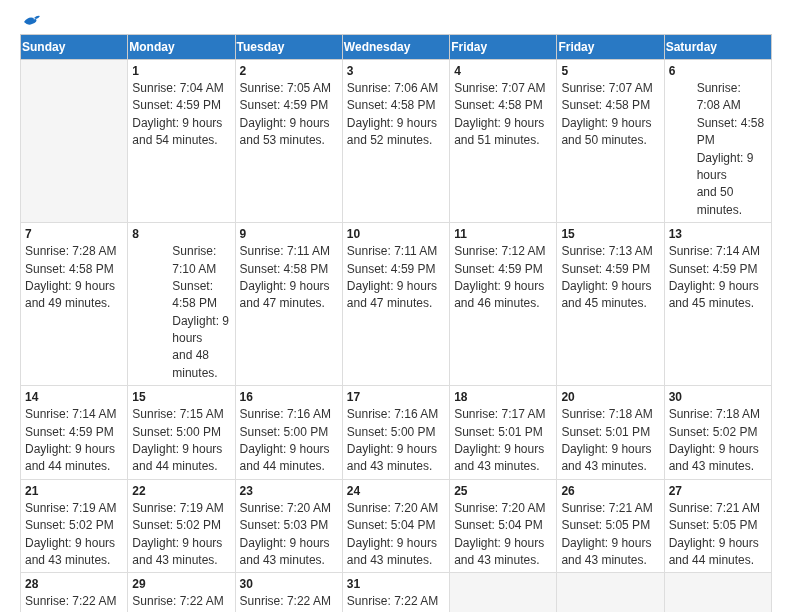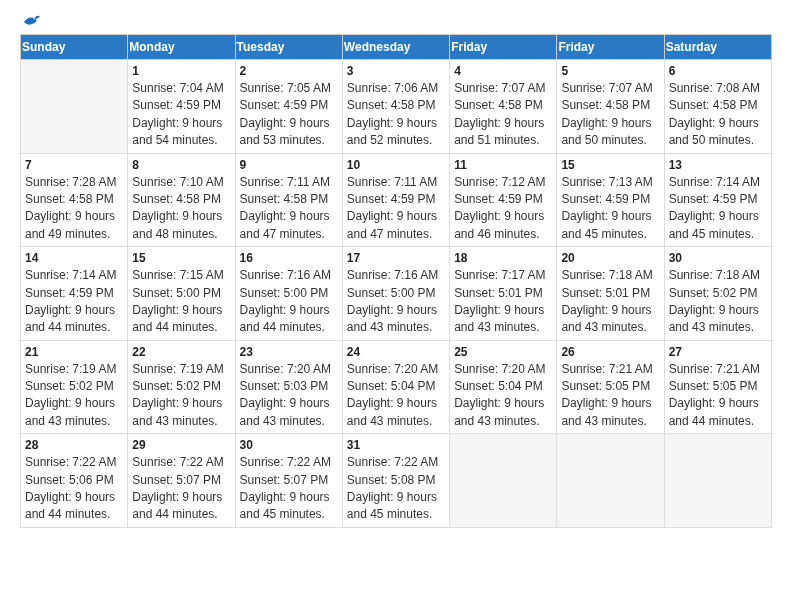--- a/index.html
+++ b/index.html
@@ -153,37 +153,37 @@
           </td>
           <td>
             <span class="day-num">5</span>
             <div class="day-info" style="white-space: pre-line;">Sunrise: 7:07 AM
 Sunset: 4:58 PM
 Daylight: 9 hours
 and 50 minutes.</div>
           </td>
           <td>
             <span class="day-num">6</span>
-            <div class="day-info" style="white-space: pre-line;">Sunrise: 7:08 AM
+            <div class="day-info" style="white-space: pre-line; margin-left: 28px;">Sunrise: 7:08 AM
 Sunset: 4:58 PM
 Daylight: 9 hours
 and 50 minutes.</div>
           </td>
         </tr>
         <tr>
           <td>
             <span class="day-num">7</span>
             <div class="day-info" style="white-space: pre-line;">Sunrise: 7:28 AM
 Sunset: 4:58 PM
 Daylight: 9 hours
 and 49 minutes.</div>
           </td>
           <td>
             <span class="day-num">8</span>
-            <div class="day-info" style="white-space: pre-line;">Sunrise: 7:10 AM
+            <div class="day-info" style="white-space: pre-line; margin-left: 40px;">Sunrise: 7:10 AM
 Sunset: 4:58 PM
 Daylight: 9 hours
 and 48 minutes.</div>
           </td>
           <td>
             <span class="day-num">9</span>
             <div class="day-info" style="white-space: pre-line;">Sunrise: 7:11 AM
 Sunset: 4:58 PM
 Daylight: 9 hours
 and 47 minutes.</div>

